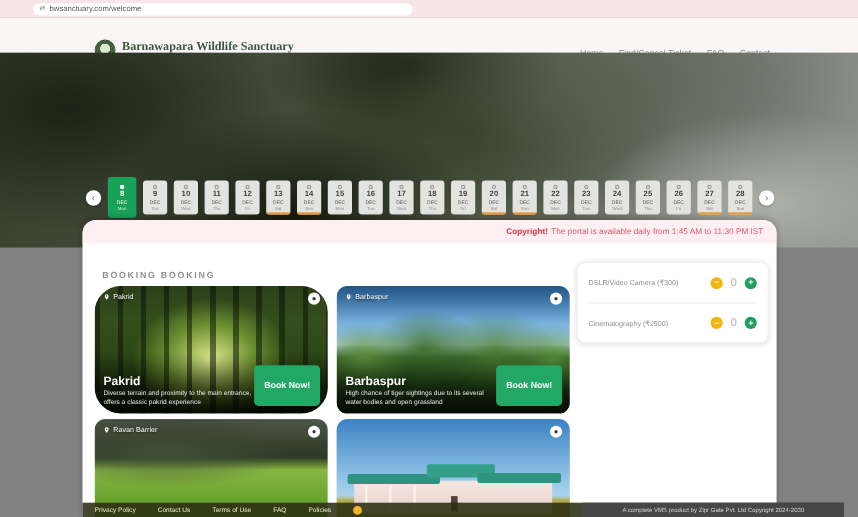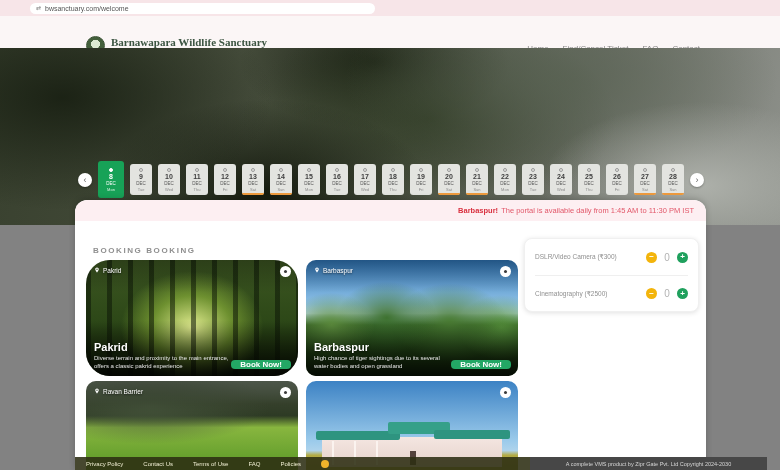--- a/index.html
+++ b/index.html
@@ -59,21 +59,21 @@
   
   .cards { position:absolute; left:11px; top:60px; width:434px; display:grid; grid-template-columns:212px 212px; gap:5px 8px; }
   .card { height:116px; border-radius:10px; position:relative; overflow:hidden; background:#555; }
   .shade { position:absolute; inset:0; background:linear-gradient(180deg,rgba(0,0,0,0.28) 0%,rgba(0,0,0,0) 28%,rgba(0,0,0,0) 52%,rgba(0,0,0,0.82) 100%); }
   .shade-top { position:absolute; inset:0; background:linear-gradient(180deg,rgba(0,0,0,0.3) 0%,rgba(0,0,0,0) 30%); }
   .chip { position:absolute; left:8px; top:6px; display:flex; align-items:center; gap:3px; color:#fff; font-size:6.5px; text-shadow:0 1px 2px rgba(0,0,0,0.6); }
   .info-dot { position:absolute; right:7px; top:6px; width:11px; height:11px; border-radius:50%; background:#fff; display:flex; align-items:center; justify-content:center; cursor:pointer; }
   .info-dot::after { content:""; width:3px; height:3px; border-radius:50%; background:#3a3a3a; }
   .card-title { position:absolute; left:8px; bottom:23px; color:#fff; font-size:11px; font-weight:bold; text-shadow:0 1px 2px rgba(0,0,0,0.5); }
   .card-desc { position:absolute; left:8px; bottom:6px; width:138px; color:#e9e9e9; font-size:6px; line-height:1.35; }
-  .book-btn { position:absolute; right:7px; bottom:7px; background:#23a765; color:#fff; font-size:8px; font-weight:bold; padding:0 9px; border-radius:4px; border:none; cursor:pointer; }
+  .book-btn { position:absolute; right:7px; bottom:7px; background:#23a765; color:#fff; font-size:8px; font-weight:bold; padding:14px 9px; border-radius:4px; border:none; cursor:pointer; }
 
   .bg-pakrid { background:
       repeating-linear-gradient(90deg, rgba(12,22,6,0.55) 0 5px, rgba(12,22,6,0) 5px 21px),
       radial-gradient(95px 75px at 50% 58%, rgba(236,246,150,0.95), rgba(150,190,62,0.6) 42%, rgba(45,85,20,0) 75%),
       linear-gradient(180deg,#3d5722 0%,#2c4717 55%,#142409 100%); border-radius: 24px; }
   .bg-barbaspur { background:
       radial-gradient(62px 46px at 12% 56%, #5d8e3e, rgba(0,0,0,0) 70%),
       radial-gradient(72px 52px at 38% 50%, #3e7230, rgba(0,0,0,0) 70%),
       radial-gradient(82px 56px at 68% 54%, #497c33, rgba(0,0,0,0) 70%),
       radial-gradient(62px 46px at 92% 58%, #56923b, rgba(0,0,0,0) 70%),
@@ -265,21 +265,21 @@
       <span class="d">28</span>
       <span class="m">DEC</span>
       <span class="w">Sun</span>
     </div>
       </div>
     <div class="chev">›</div>
   </div>
 
   <div class="panel">
     <div class="notice">
-      <span class="pfx">Barbaspur!</span>
+      <span class="pfx">Copyright!</span>
       <span class="msg">The portal is available daily from 1:45 AM to 11:30 PM IST</span>
     </div>
 
     <div class="section-title">BOOKING BOOKING</div>
 
     <div class="cards">
 
       <div class="card bg-pakrid">
         <div class="shade"></div>
         <div class="chip">

